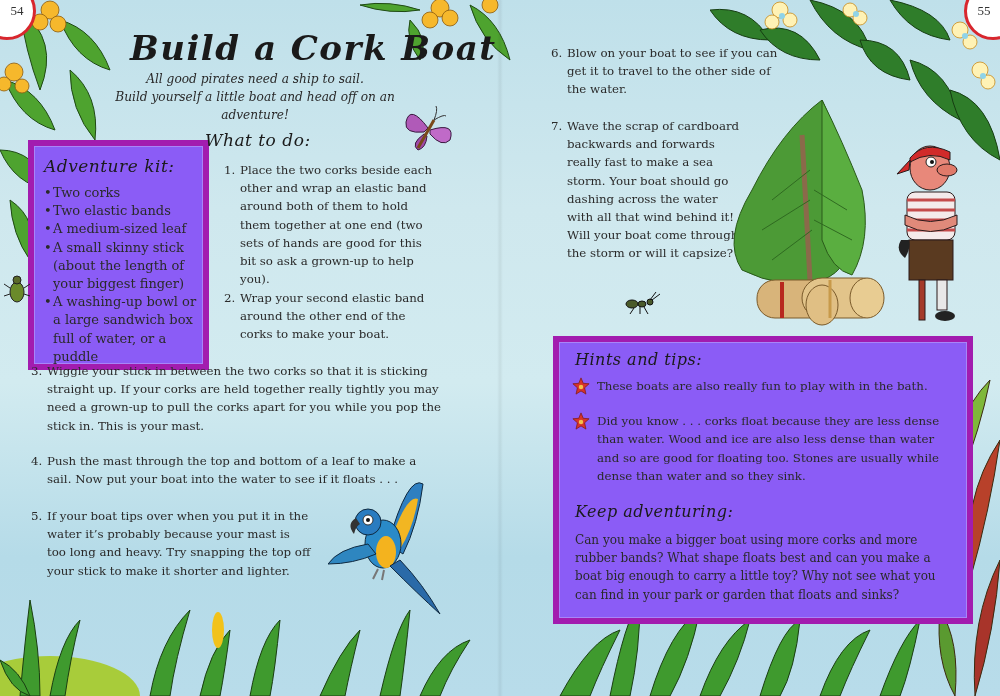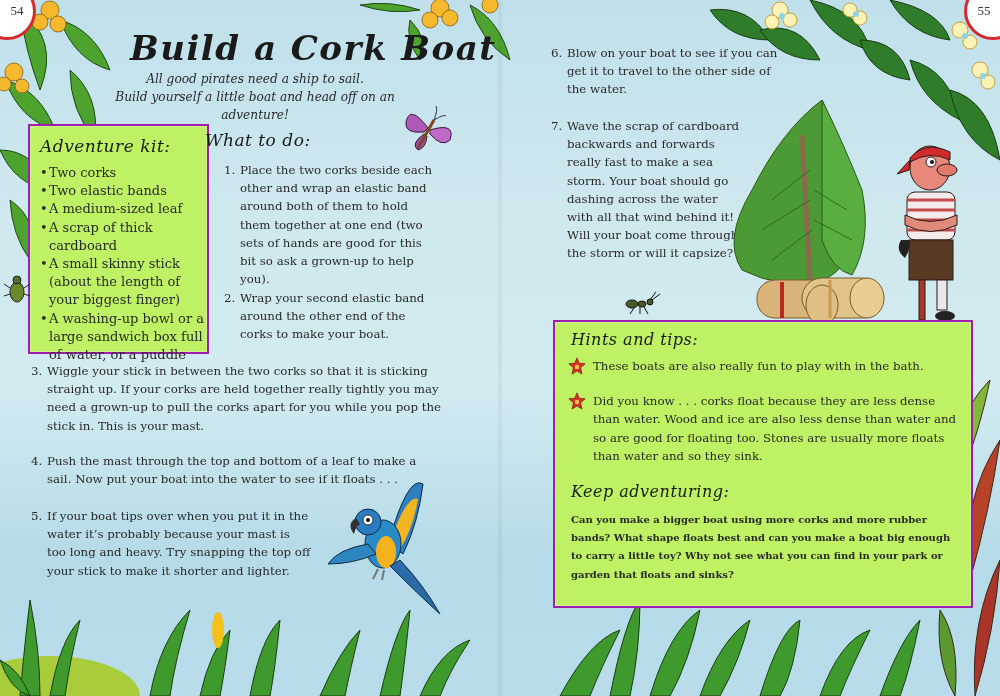--- a/index.html
+++ b/index.html
@@ -35,23 +35,24 @@
   .title {
     position: absolute; left: 118px; top: 28px; width: 250px;
     font-size: 34px; letter-spacing: 1.5px; white-space: nowrap; margin-left: 12px;
   }
   .intro {
     position: absolute; left: 80px; top: 70px; width: 350px;
     text-align: center; font-size: 12.2px; line-height: 18px; font-style: italic;
   }
 
   .box {
-    position: absolute; background: #bef264;
-    border: 2px solid #a21caf;
+    position: absolute; background: #8b5cf6;
+    border: 6px solid #a21caf;
     box-shadow: inset 0 0 0 1px rgba(255,255,255,0.25);
+    margin-top: 16px;
   }
   .kit-box { left: 28px; top: 124px; width: 181px; height: 230px; padding: 10px 0 0 10px; }
   .kit-box h2 { font-size: 17px; font-weight: normal; margin-bottom: 8px; }
   .kit-box ul { list-style: none; font-size: 13px; line-height: 18.2px; }
   .kit-box li { position: relative; padding-left: 9px; }
   .kit-box li::before { content: "•"; position: absolute; left: 0; top: 0; }
 
   .whatdo { position: absolute; left: 205px; top: 130px; width: 220px; }
   .whatdo h2 { font-size: 17px; font-weight: normal; margin-bottom: 12px; }
 
@@ -65,21 +66,21 @@
   .s4 { left: 31px; top: 452px; width: 410px; }
   .s5 { left: 31px; top: 507px; width: 280px; }
   .s6 { left: 551px; top: 44px; width: 230px; }
   .s7 { left: 551px; top: 117px; width: 190px; }
 
   .hints-box { left: 553px; top: 320px; width: 420px; height: 288px; padding: 8px 14px 0 16px; }
   .hints-box h2 { font-size: 16px; font-weight: normal; margin-bottom: 8px; }
   .tip { position: relative; padding-left: 22px; font-size: 11.8px; line-height: 18.2px; margin-bottom: 17px; }
   .tip .star { position: absolute; left: -3px; top: 0px; width: 18px; height: 18px; }
   .hints-box h3 { font-size: 16px; font-weight: normal; margin-top: 4px; margin-bottom: 10px; }
-  .keep { font-size: 10px; line-height: 18.2px; font-weight: bold; }
+  .keep { font-size: 12px; line-height: 18.2px; }
 
   .deco { position: absolute; }
 </style>
 </head>
 <body>
 
 <div class="spread">
 
   <svg class="deco" style="left:0;top:0" width="130" height="260" viewBox="0 0 130 260">
     <g fill="#4ea32f" stroke="#1f4a14" stroke-width="1">
@@ -198,21 +199,20 @@
     <line x1="18" y1="44" x2="34" y2="16" stroke="#7a4a1a" stroke-width="3"></line>
     <path d="M34 16 Q38 6 36 2 M34 16 Q44 10 46 12" stroke="#333" fill="none"></path>
   </svg>
 
   <div class="box kit-box">
     <h2 class="hand">Adventure kit:</h2>
     <ul>
       <li>Two corks</li>
       <li>Two elastic bands</li>
       <li>A medium-sized leaf</li>
-      <li>A scrap of thick cardboard</li>
       <li>A small skinny stick (about the length of your biggest finger)</li>
       <li>A washing-up bowl or a large sandwich box full of water, or a puddle</li>
     </ul>
   </div>
 
   <svg class="deco" style="left:4px;top:272px" width="26" height="34" viewBox="0 0 26 34">
     <ellipse cx="13" cy="20" rx="7" ry="10" fill="#6a8a2a" stroke="#222"></ellipse>
     <circle cx="13" cy="8" r="4" fill="#5a6a2a" stroke="#222"></circle>
     <path d="M6 16 L0 12 M6 22 L0 24 M20 16 L26 12 M20 22 L26 24" stroke="#222"></path>
   </svg>
@@ -316,20 +316,20 @@
         <path d="M10 1 L12.5 7 L19 7.5 L14 12 L15.5 19 L10 15.5 L4.5 19 L6 12 L1 7.5 L7.5 7Z" fill="#d7322a" stroke="#7a1a12" stroke-width="0.8"></path>
         <circle cx="10" cy="11" r="2.5" fill="#f3c14a"></circle>
       </svg>
       <span>These boats are also really fun to play with in the bath.</span>
     </div>
     <div class="tip">
       <svg class="star" viewBox="0 0 20 20">
         <path d="M10 1 L12.5 7 L19 7.5 L14 12 L15.5 19 L10 15.5 L4.5 19 L6 12 L1 7.5 L7.5 7Z" fill="#d7322a" stroke="#7a1a12" stroke-width="0.8"></path>
         <circle cx="10" cy="11" r="2.5" fill="#f3c14a"></circle>
       </svg>
-      <span>Did you know . . . corks float because they are less dense than water. Wood and ice are also less dense than water and so are good for floating too. Stones are usually more floats than water and so they sink.</span>
+      <span>Did you know . . . corks float because they are less dense than water. Wood and ice are also less dense than water and so are good for floating too. Stones are usually while dense than water and so they sink.</span>
     </div>
     <h3 class="hand">Keep adventuring:</h3>
     <p class="keep">Can you make a bigger boat using more corks and more rubber bands? What shape floats best and can you make a boat big enough to carry a little toy? Why not see what you can find in your park or garden that floats and sinks?</p>
   </div>
 
   <div class="gutter"></div>
 </div>
 
 </body></html>

